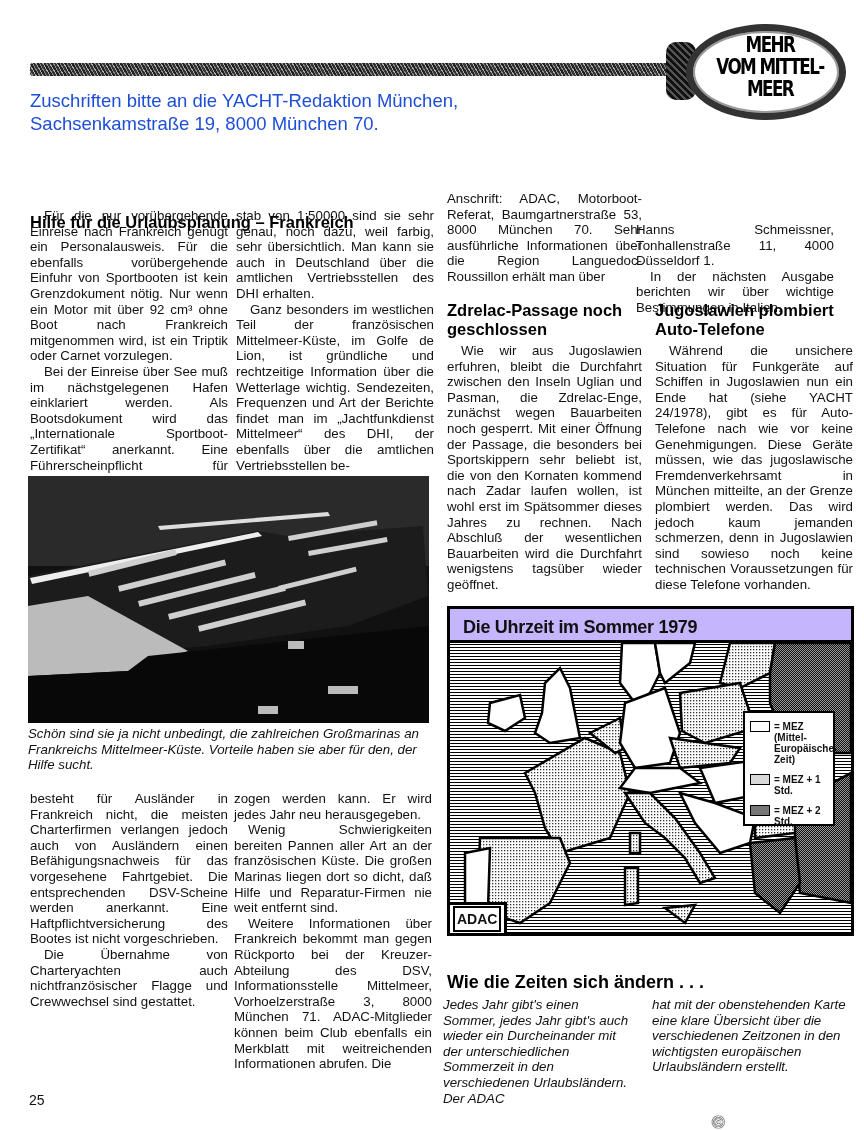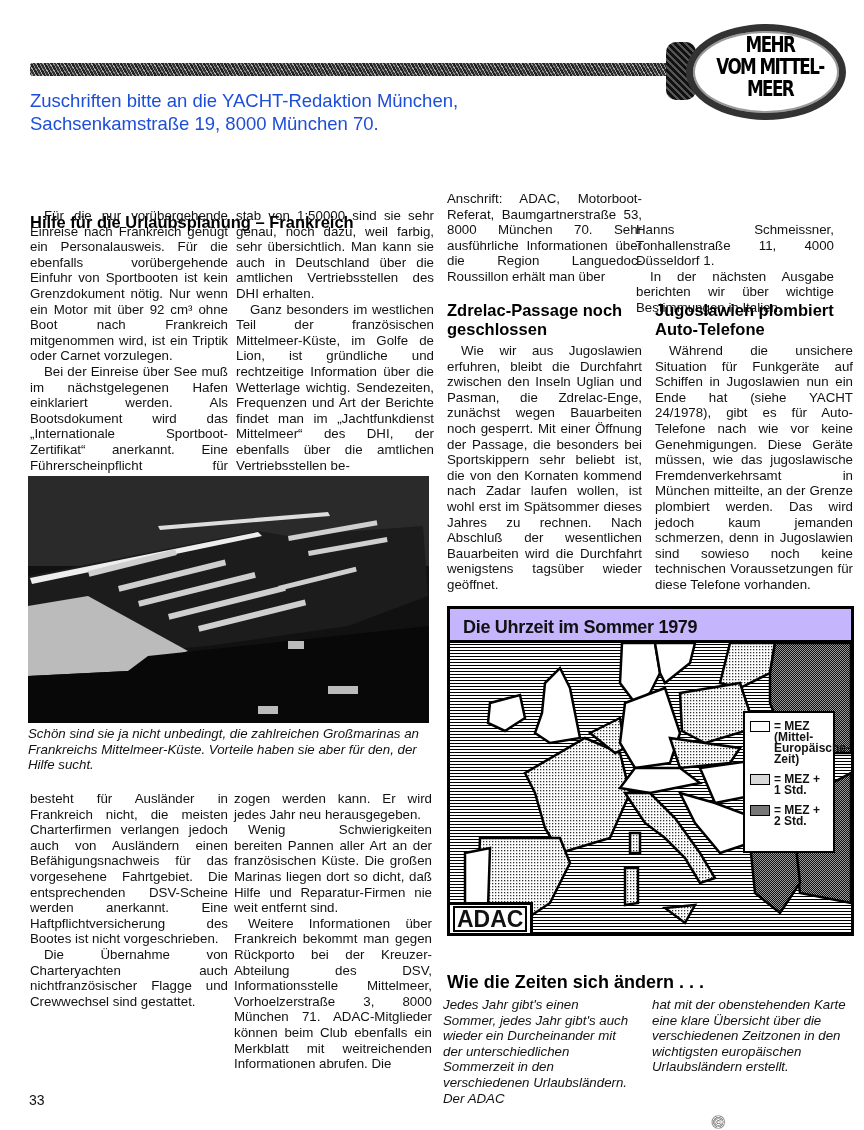--- a/index.html
+++ b/index.html
@@ -20,24 +20,24 @@
   .headline { font-weight:bold; font-size:16.5px; line-height:19px; color:#000; }
   .col { font-size:13.3px; line-height:15.6px; text-align:justify; hyphens:manual; }
   .col p { margin:0; text-indent:14px; }
   .col p.noind { text-indent:0; }
   .photo { left:28px; top:476px; width:401px; height:247px; background:#0a0a0a; overflow:hidden; }
   .caption { left:28px; top:726px; width:405px; font-style:italic; font-size:13.3px; line-height:15.6px; }
   .mapbox { left:447px; top:606px; width:407px; height:330px; border:3px solid #000; box-sizing:border-box; background:#c4b5fd; }
   .map-title { position:absolute; left:0; top:0; right:0; height:34px; border-bottom:3px solid #000; font-weight:bold; font-size:18px; padding:8px 0 0 13px; box-sizing:border-box; letter-spacing:-0.3px; }
   .map-area { position:absolute; left:0; top:34px; right:0; bottom:0;
     background: repeating-linear-gradient(0deg,#000 0 1px,#fff 1px 3px); overflow:hidden; }
-  .legend { position:absolute; left:293px; top:68px; width:92px; height:142px; background:#fff; border:2px solid #000; font-weight:bold; font-size:12px; line-height:11px; padding:8px 5px; box-sizing:border-box; }
+  .legend { position:absolute; left:293px; top:68px; width:92px; height:115px; background:#fff; border:2px solid #000; font-weight:bold; font-size:10px; line-height:11px; padding:8px 5px; box-sizing:border-box; }
   .leg-row { display:flex; align-items:flex-start; margin-bottom:9px; }
   .sw { width:20px; height:11px; border:1.5px solid #000; margin-right:4px; flex:none; box-sizing:border-box; }
-  .adac { position:absolute; left:-3px; bottom:-3px; background:#fff; border:3px solid #000; font-weight:bold; font-size:23px; padding:1px 3px; line-height:22px;text-align:right; }
+  .adac { position:absolute; left:-3px; bottom:-3px; background:#fff; border:3px solid #000; font-weight:bold; font-size:14px; padding:1px 3px; line-height:22px;text-align:right; }
   .adac span { border:2px solid #000; padding:0 2px; display:inline-block; }
   .cap2 { font-style:italic; font-size:13.3px; line-height:15.6px; }
   .pagenum { left:29px; top:1092px; font-size:14px; }
   .copy { left:712px; top:1104px; font-size:17px; font-weight:bold; color:#fff; text-shadow:0 0 1px #000,0 0 1px #000,0 0 1px #000; letter-spacing:-0.2px;margin-top:9px; }
 </style>
 </head>
 <body>
 
 <div class="abs rope"></div>
 <div class="abs logo">
@@ -191,14 +191,14 @@
       </div>
     </div>
     <div class="adac"><span>ADAC</span></div>
   </div>
 </div>
 
 <div class="abs headline" style="left:447px; top:973px; font-size:18px;">Wie die Zeiten sich ändern . . .</div>
 <div class="abs cap2" style="left:443px; top:997px; width:190px;">Jedes Jahr gibt's einen Sommer, jedes Jahr gibt's auch wieder ein Durcheinander mit der unterschiedlichen Sommerzeit in den verschiedenen Urlaubsländern. Der ADAC</div>
 <div class="abs cap2" style="left:652px; top:997px; width:200px;">hat mit der obenstehenden Karte eine klare Übersicht über die verschiedenen Zeitzonen in den wichtigsten europäischen Urlaubsländern erstellt.</div>
 
-<div class="abs pagenum">33</div>
+<div class="abs pagenum">25</div>
 <div class="abs copy">© yachtsportmuseum.de</div>
 
 </body></html>

